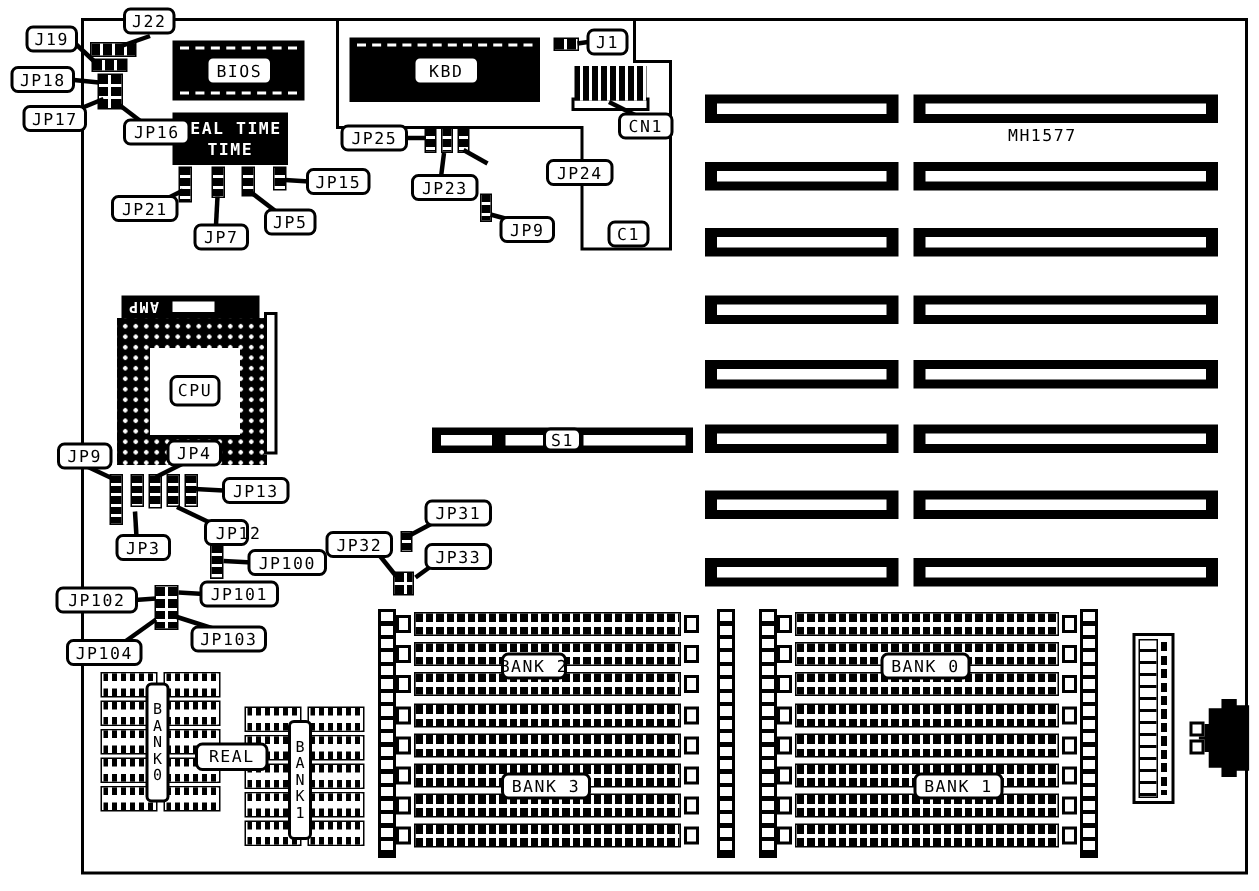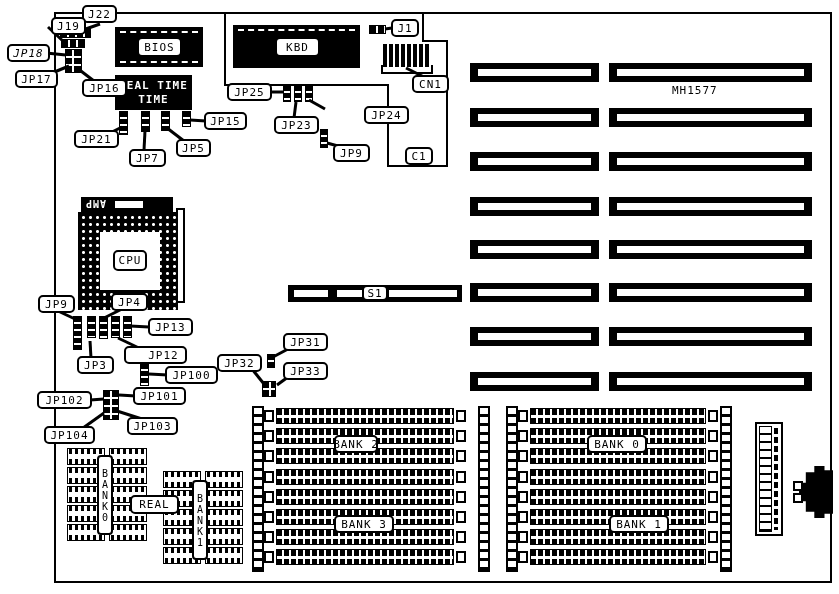--- a/index.html
+++ b/index.html
@@ -288,39 +288,39 @@
     <div class="jv" style="left: 73px; top: 316px; width: 9px; height: 34px;"></div>
     <div class="jv" style="left: 87px; top: 316px; width: 9px; height: 22px;"></div>
     <div class="jv" style="left: 99px; top: 316px; width: 9px; height: 23px;"></div>
     <div class="jv" style="left: 111px; top: 316px; width: 9px; height: 22px;"></div>
     <div class="jv" style="left: 123px; top: 316px; width: 9px; height: 22px;"></div>
     <div class="jv" style="left: 140px; top: 363px; width: 9px; height: 23px;"></div>
     <div class="jb" style="left: 103px; top: 390px; width: 16px; height: 30px;"></div>
     <div class="jv" style="left: 267px; top: 354px; width: 8px; height: 14px;"></div>
     <div class="jb" style="left: 262px; top: 381px; width: 14px; height: 16px;"></div>
     <div class="callout" style="left: 82px; top: 5px; width: 35px; height: 18px;">J22</div>
-    <div class="callout" style="left: 17px; top: 17px; width: 35px; height: 18px; margin-left: 34px;">J19</div>
-    <div class="callout" style="left: 7px; top: 44px; width: 43px; height: 18px; font-style: italic;">JP18</div>
+    <div class="callout" style="left: 17px; top: 17px; width: 35px; height: 18px;">J19</div>
+    <div class="callout" style="left: 7px; top: 44px; width: 43px; height: 18px;">JP18</div>
     <div class="callout" style="left: 15px; top: 70px; width: 43px; height: 18px;">JP17</div>
     <div class="callout" style="left: 82px; top: 79px; width: 45px; height: 18px;">JP16</div>
     <div class="callout" style="left: 74px; top: 130px; width: 45px; height: 18px;">JP21</div>
     <div class="callout" style="left: 129px; top: 149px; width: 37px; height: 18px;">JP7</div>
     <div class="callout" style="left: 176px; top: 139px; width: 35px; height: 18px;">JP5</div>
     <div class="callout" style="left: 204px; top: 112px; width: 43px; height: 18px;">JP15</div>
     <div class="callout" style="left: 227px; top: 83px; width: 45px; height: 18px;">JP25</div>
     <div class="callout" style="left: 274px; top: 116px; width: 45px; height: 18px;">JP23</div>
     <div class="callout" style="left: 316px; top: 106px; width: 45px; height: 18px; margin-left: 48px;">JP24</div>
     <div class="callout" style="left: 333px; top: 144px; width: 37px; height: 18px;">JP9</div>
     <div class="callout" style="left: 391px; top: 19px; width: 28px; height: 18px;">J1</div>
     <div class="callout" style="left: 412px; top: 75px; width: 37px; height: 18px;">CN1</div>
     <div class="callout" style="left: 405px; top: 147px; width: 28px; height: 18px;">C1</div>
     <div class="callout" style="left: 38px; top: 295px; width: 37px; height: 18px;">JP9</div>
     <div class="callout" style="left: 111px; top: 293px; width: 37px; height: 18px;">JP4</div>
     <div class="callout" style="left: 148px; top: 318px; width: 45px; height: 18px;">JP13</div>
-    <div class="callout" style="left: 124px; top: 346px; width: 63px; height: 18px; padding-left: 16px;">JP12</div>
+    <div class="callout" style="left: 136px; top: 346px; width: 30px; height: 18px; padding-left: 16px;">JP12</div>
     <div class="callout" style="left: 77px; top: 356px; width: 37px; height: 18px;">JP3</div>
     <div class="callout" style="left: 165px; top: 366px; width: 53px; height: 18px;">JP100</div>
     <div class="callout" style="left: 133px; top: 387px; width: 53px; height: 18px;">JP101</div>
     <div class="callout" style="left: 37px; top: 391px; width: 55px; height: 18px;">JP102</div>
     <div class="callout" style="left: 127px; top: 417px; width: 51px; height: 18px;">JP103</div>
     <div class="callout" style="left: 44px; top: 426px; width: 51px; height: 18px;">JP104</div>
     <div class="callout" style="left: 217px; top: 354px; width: 45px; height: 18px;">JP32</div>
     <div class="callout" style="left: 283px; top: 333px; width: 45px; height: 18px;">JP31</div>
     <div class="callout" style="left: 283px; top: 362px; width: 45px; height: 18px;">JP33</div>
     <div class="callout" style="left: 362px; top: 285px; width: 26px; height: 16px;">S1</div>

